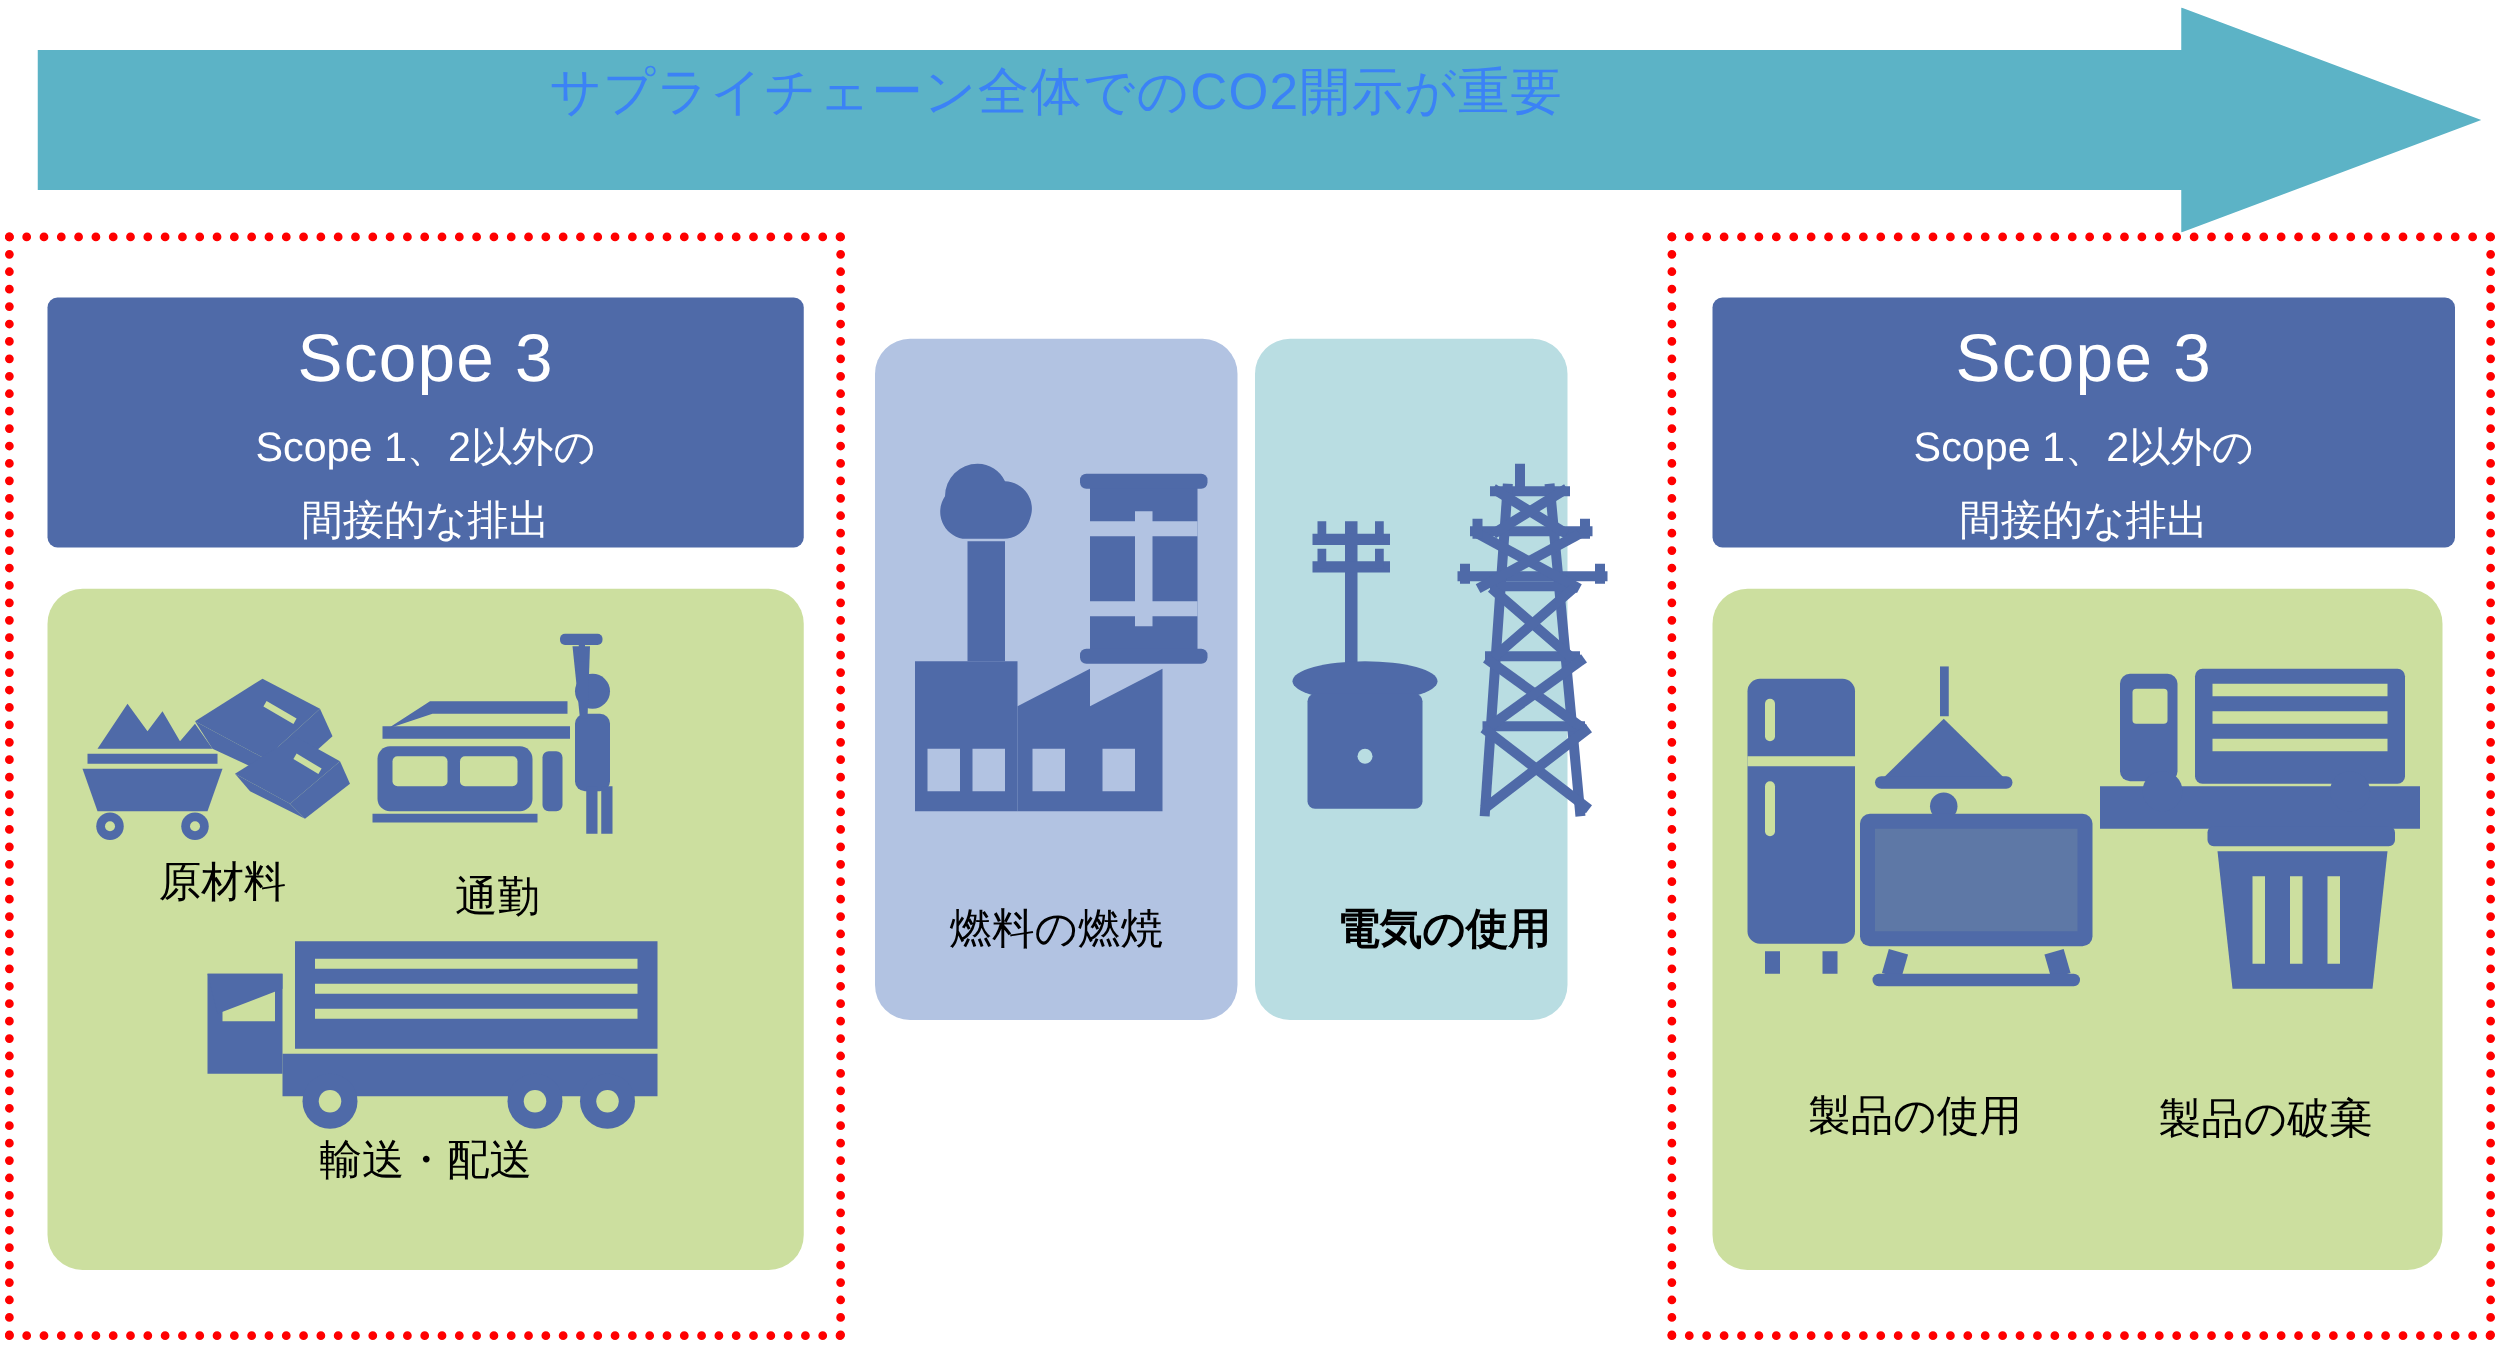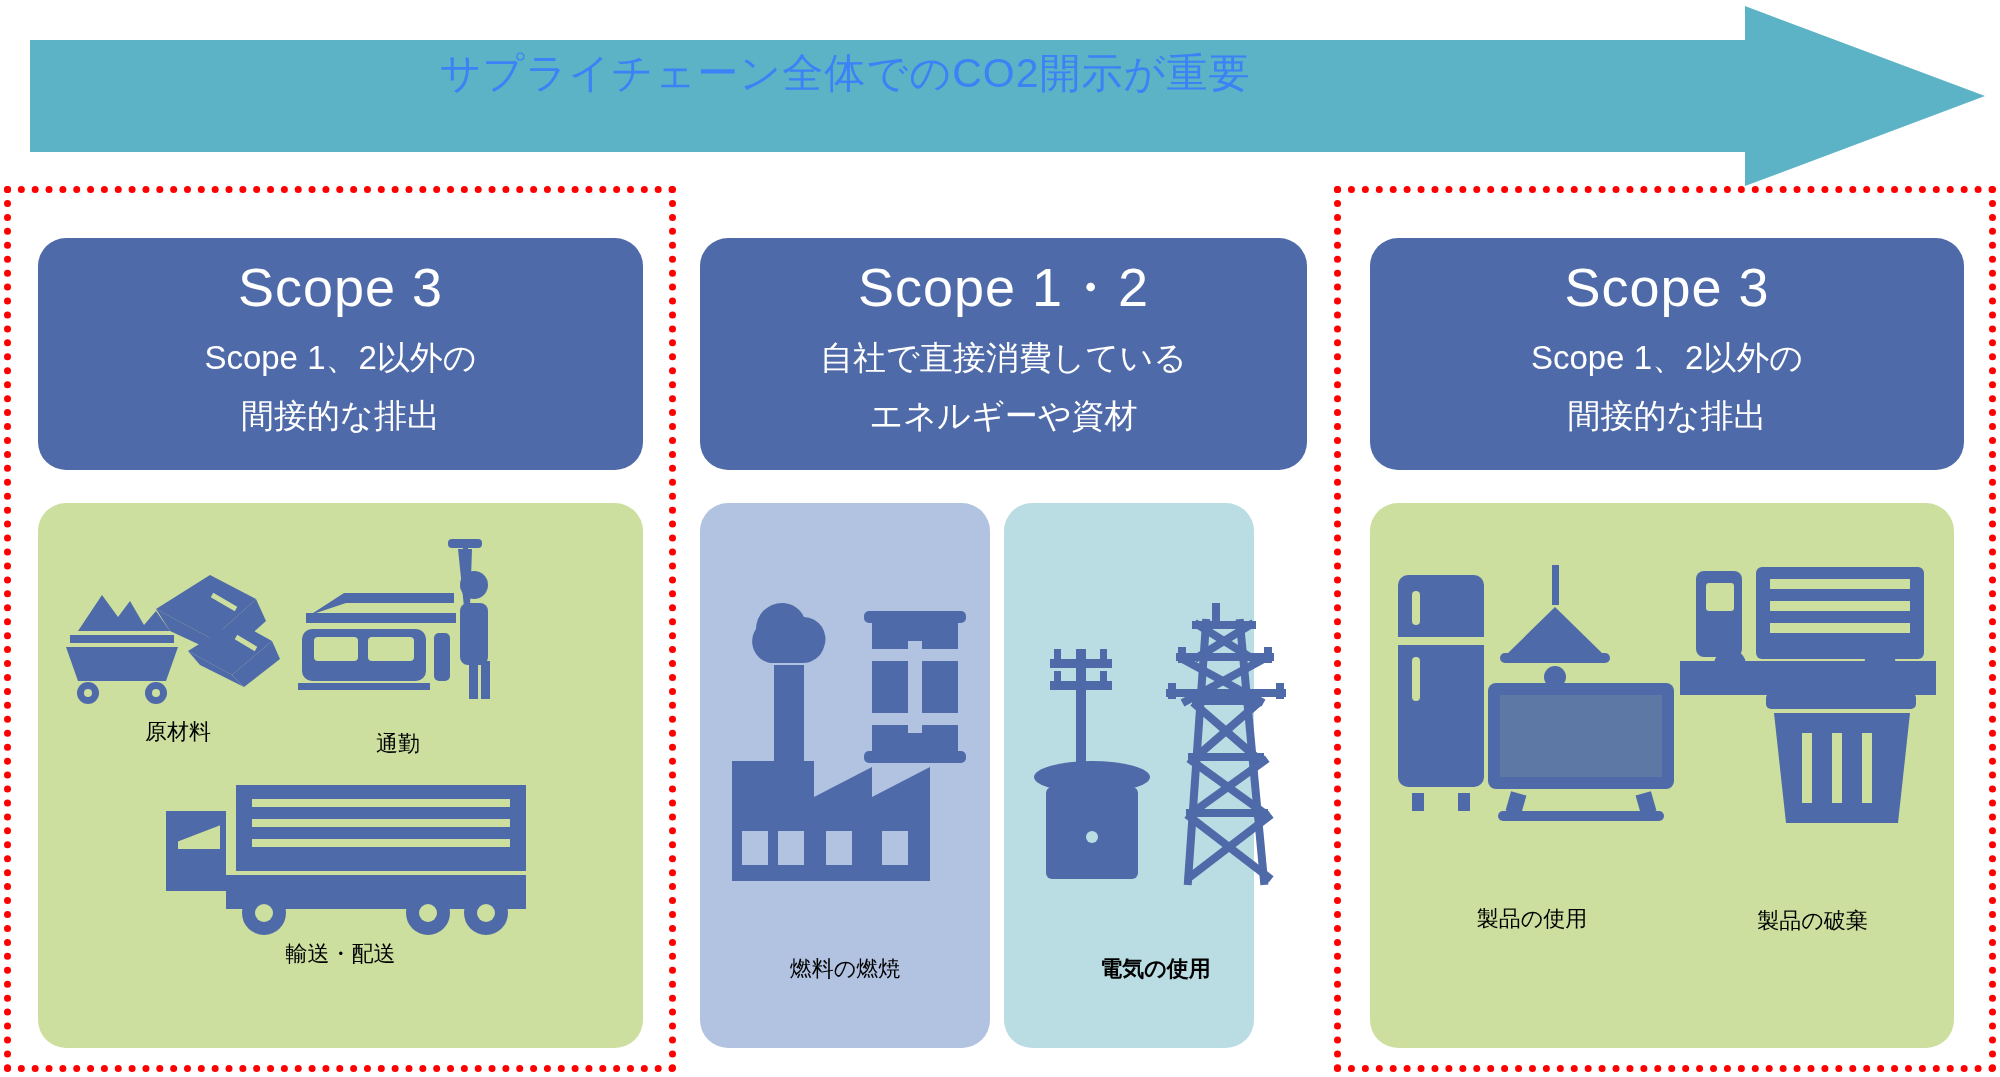--- a/index.html
+++ b/index.html
@@ -63,26 +63,26 @@
   .column {
     position: absolute;
     top: 238px;
   }
   #col-upstream   { left: 38px;   width: 605px; }
   #col-own        { left: 700px;  width: 607px; }
   #col-downstream { left = 0; left: 1370px; width: 594px; }
 
   .card-header {
     background: #4f6aa8;
-    border-radius: 28px;
+    border-radius: 8px;
     color: #ffffff;
     text-align: center;
     padding: 16px 10px 20px;
     box-sizing: border-box;
-    height: 232px;
+    height: 200px;
   }
   .card-header .title {
     font-size: 54px;
     line-height: 1.25;
     font-weight: 400;
     letter-spacing: 1px;
     white-space: nowrap;
   }
   .card-header .sub {
     font-size: 33px;
@@ -104,21 +104,21 @@
   .panel-green { background: #ccdf9f; }
   .panel-blue  { background: #b2c3e2; }
   .panel-cyan  { background: #b9dde2; }
 
   .panel-tall  { height: 545px; }
 
   .icon-label {
     position: absolute;
     text-align: center;
     color: #000000;
-    font-size: 22px;
+    font-size: 34px;
     line-height: 1;
     white-space: nowrap;
   }
 
   .icon-box { position: absolute; }
   .icon-box svg { display: block; width: 100%; height: 100%; }
 
   
   #panel-upstream { width: 605px; }
   #panel-own-fuel { width: 290px; }
@@ -221,25 +221,20 @@
         </svg>
       </div>
       <div class="icon-label" style="left:130px; top:440px; width:345px;">輸送・配送</div>
 
     </div>
   </div>
 </div>
 
 <div class="column" id="col-own">
 
-  <div class="card-header">
-    <div class="title">Scope 1・2</div>
-    <div class="sub">自社で直接消費している</div>
-    <div class="sub">エネルギーや資材</div>
-  </div>
 
   <div class="body-row">
 
     <div class="panel panel-blue panel-tall" id="panel-own-fuel">
       <div class="icon-box" style="left:22px; top:78px; width:250px; height:330px;">
         <svg viewBox="0 0 250 330">
           <g fill="#4f6aa8">
 
             <path d="M34 48 a26 26 0 0 1 26 -26 a24 24 0 0 1 22 14 a22 22 0 0 1 20 30 a22 22 0 0 1 -22 16 L48 82 a22 22 0 0 1 -14 -34 Z"></path>
 

